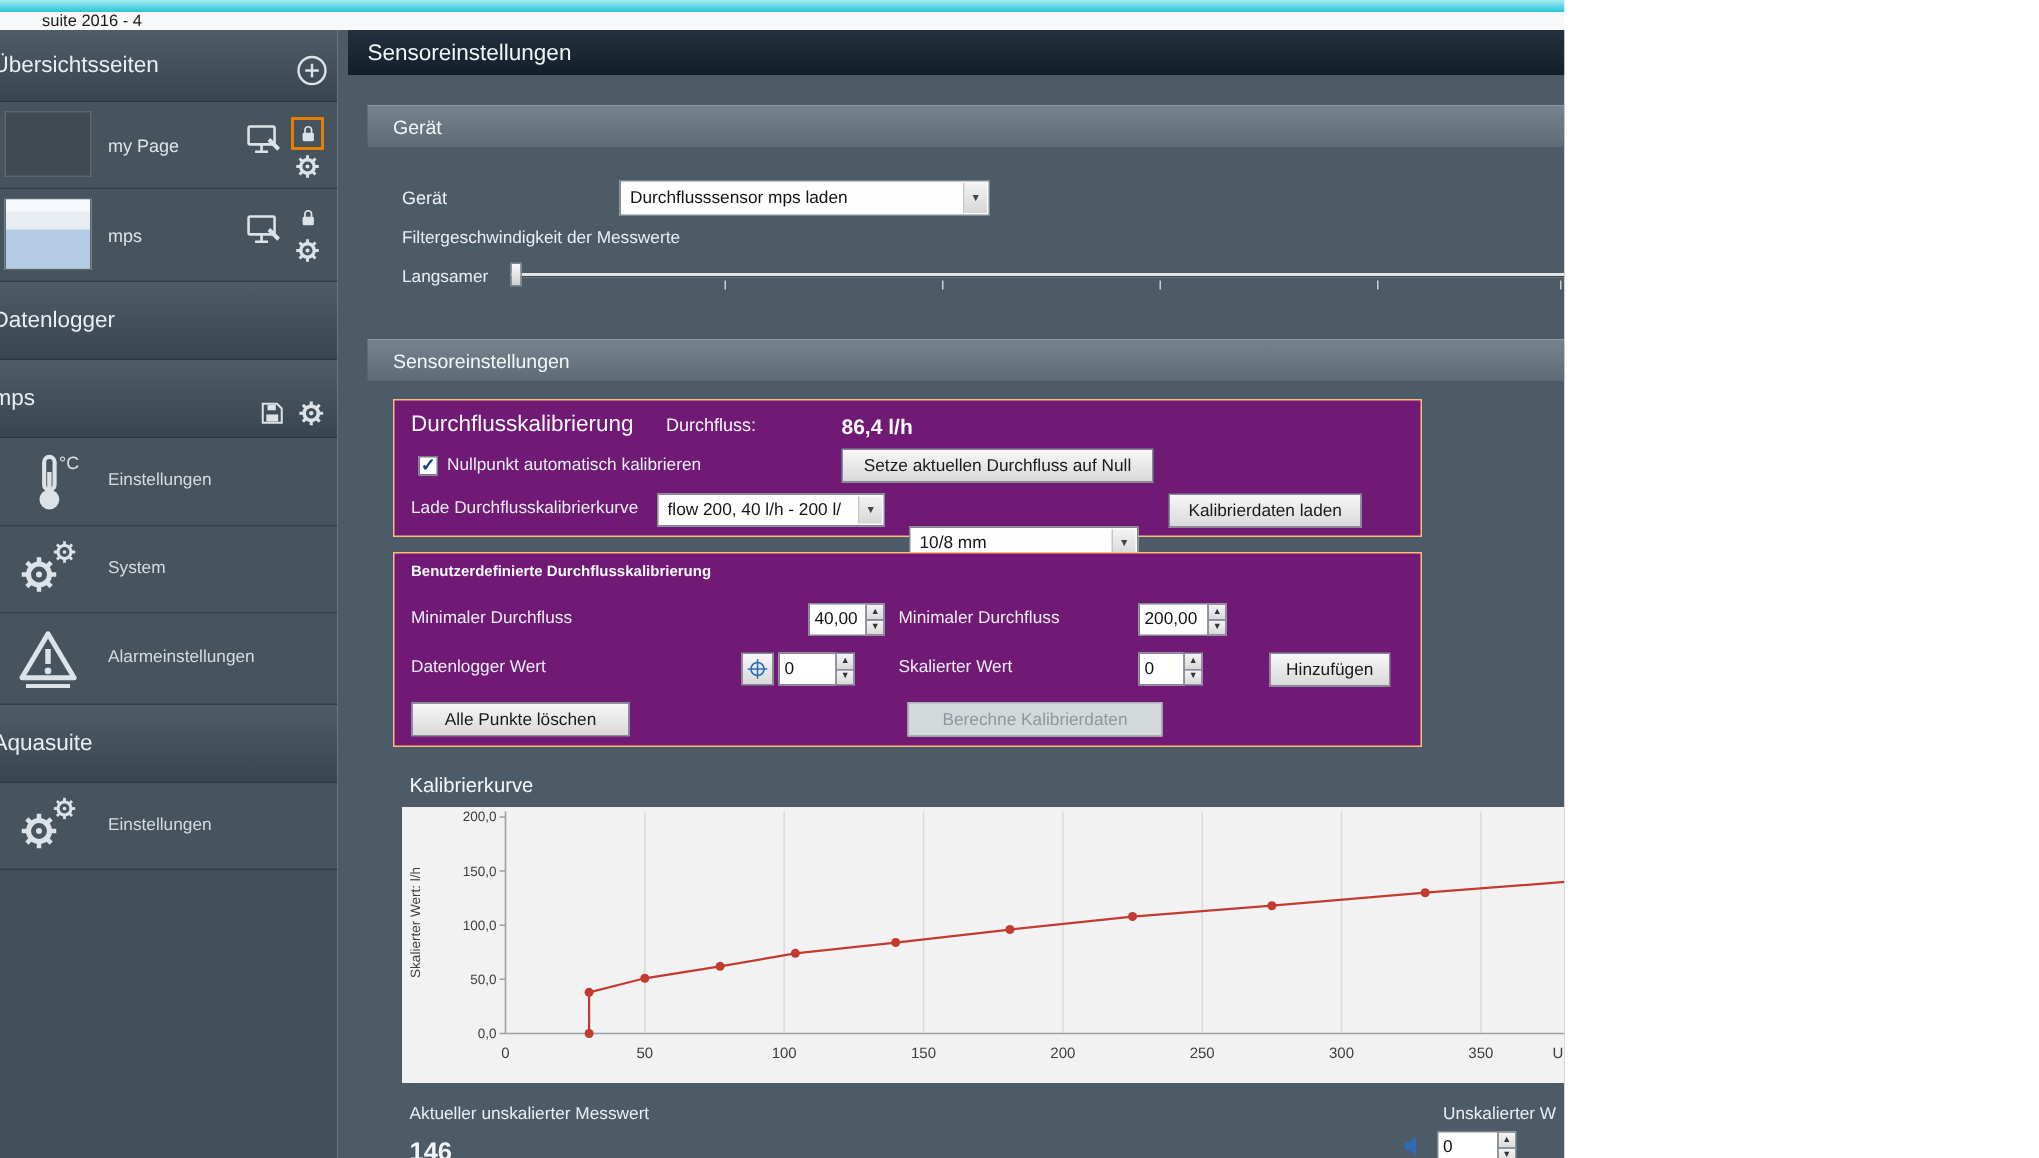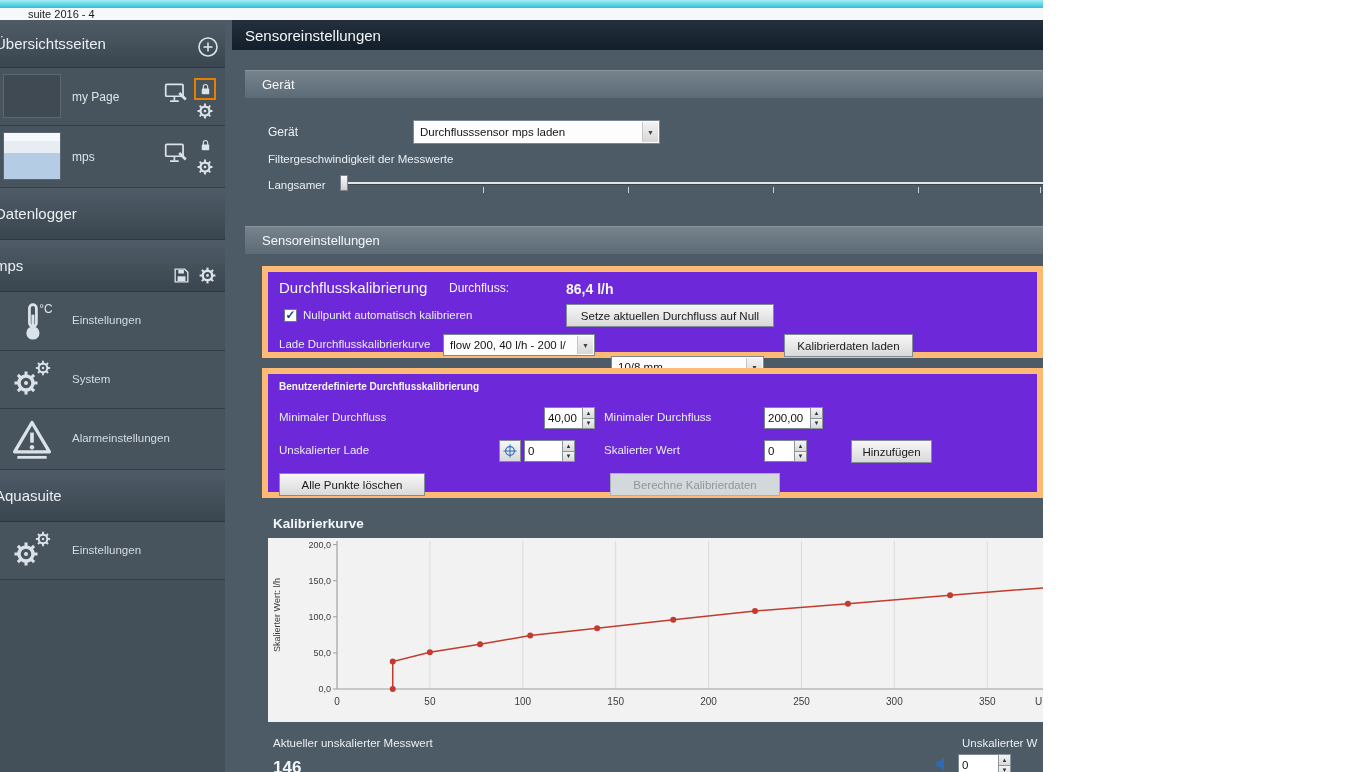--- a/index.html
+++ b/index.html
@@ -64,21 +64,21 @@
   .spin .sb { flex:1; border:1px solid #8a949b; background:linear-gradient(#f4f4f4,#d9d9d9);
               display:flex; align-items:center; justify-content:center; }
   .spin .sb + .sb { border-top:none; }
   .spin .sb.up::after { content:"▲"; font-size:6px; color:#2f3固5; color:#2f353a; }
   .spin .sb.down::after { content:"▼"; font-size:6px; color:#2f353a; }
 
   .checkbox { width:13px; height:13px; background:#fff; border:1px solid #6f7a82;
               display:inline-flex; align-items:center; justify-content:center; }
   .checkbox.checked::after { content:"✓"; font-size:12px; line-height:11px; color:#15428b; font-weight:bold; }
 
-  .groupbox { left:37px; width:781px; background:#6d28d9; border:6px solid #fdba74; }
+  .groupbox { left:37px; width:686px; background:#701a75; border:1px solid #fdba74; }
   .grp-title { color:#f5f8fa; position:absolute; }
 
   #chart-box { left:43px; top:518px; width:775px; height:184px; background:#f2f2f2; }
   #chart-svg { font-family:"Liberation Sans", sans-serif; }
 
   #footer-value { font-size:17px; font-weight:bold; color:#f2f6f8; }
 
   
   #slider { left:115px; top:152px; width:703px; height:24px; }
   #slider .track { position:absolute; left:0; right:0; top:10px; height:3px;
@@ -386,21 +386,21 @@
       </div>
       <span class="lbl-sm abs" style="left:336px; top:37px;">Minimaler Durchfluss</span>
       <div class="spin abs" style="left:496px; top:33px;">
         <input style="width: 46px;" value="200,00">
         <span class="spin-btns">
             <span class="sb up"></span>
             <span class="sb down"></span>
           </span>
       </div>
 
-      <span class="lbl-sm abs" style="left:11px; top:70px;">Unskalierter Lade</span>
+      <span class="lbl-sm abs" style="left:11px; top:70px;">Datenlogger Wert</span>
       <button class="btn abs" style="left:231px; top:66px; width:22px; height:22px;">
         <svg width="16" height="16" viewBox="0 0 22 22">
           <circle cx="11" cy="11" r="6" fill="none" stroke="#2d6cb5" stroke-width="1.5"></circle>
           <line x1="11" y1="2" x2="11" y2="20" stroke="#2d6cb5" stroke-width="1.4"></line>
           <line x1="2" y1="11" x2="20" y2="11" stroke="#2d6cb5" stroke-width="1.4"></line>
         </svg>
       </button>
       <div class="spin abs" style="left:256px; top:66px;">
         <input style="width: 38px;" value="0">
         <span class="spin-btns">
@@ -415,21 +415,21 @@
             <span class="sb up"></span>
             <span class="sb down"></span>
           </span>
       </div>
       <button class="btn abs" style="left:583px; top:66px; width:81px; height:23px;">Hinzufügen</button>
 
       <button class="btn abs" style="left:11px; top:99px; width:146px; height:23px;">Alle Punkte löschen</button>
       <button class="btn disabled abs" style="left:342px; top:99px; width:170px; height:23px;">Berechne Kalibrierdaten</button>
     </div>
 
-    <span class="abs" style="left:48px; top:496px; font-size:13.5px; font-weight:bold; color:#f4f7f9;">Kalibrierkurve</span>
+    <span class="abs" style="left:48px; top:496px; font-size:13.5px; font-weight:normal; color:#f4f7f9;">Kalibrierkurve</span>
 
     <div id="chart-box" class="abs">
       <svg id="chart-svg" width="775" height="184">
           <line x1="69" y1="3" x2="69" y2="151" stroke="#dadada" stroke-width="1"></line>
           <text x="69" y="167" text-anchor="middle" font-size="10" fill="#3c3c3c">0</text>
           <line x1="161.89473684210526" y1="3" x2="161.89473684210526" y2="151" stroke="#dadada" stroke-width="1"></line>
           <text x="161.89473684210526" y="167" text-anchor="middle" font-size="10" fill="#3c3c3c">50</text>
           <line x1="254.78947368421052" y1="3" x2="254.78947368421052" y2="151" stroke="#dadada" stroke-width="1"></line>
           <text x="254.78947368421052" y="167" text-anchor="middle" font-size="10" fill="#3c3c3c">100</text>
           <line x1="347.6842105263158" y1="3" x2="347.6842105263158" y2="151" stroke="#dadada" stroke-width="1"></line>

